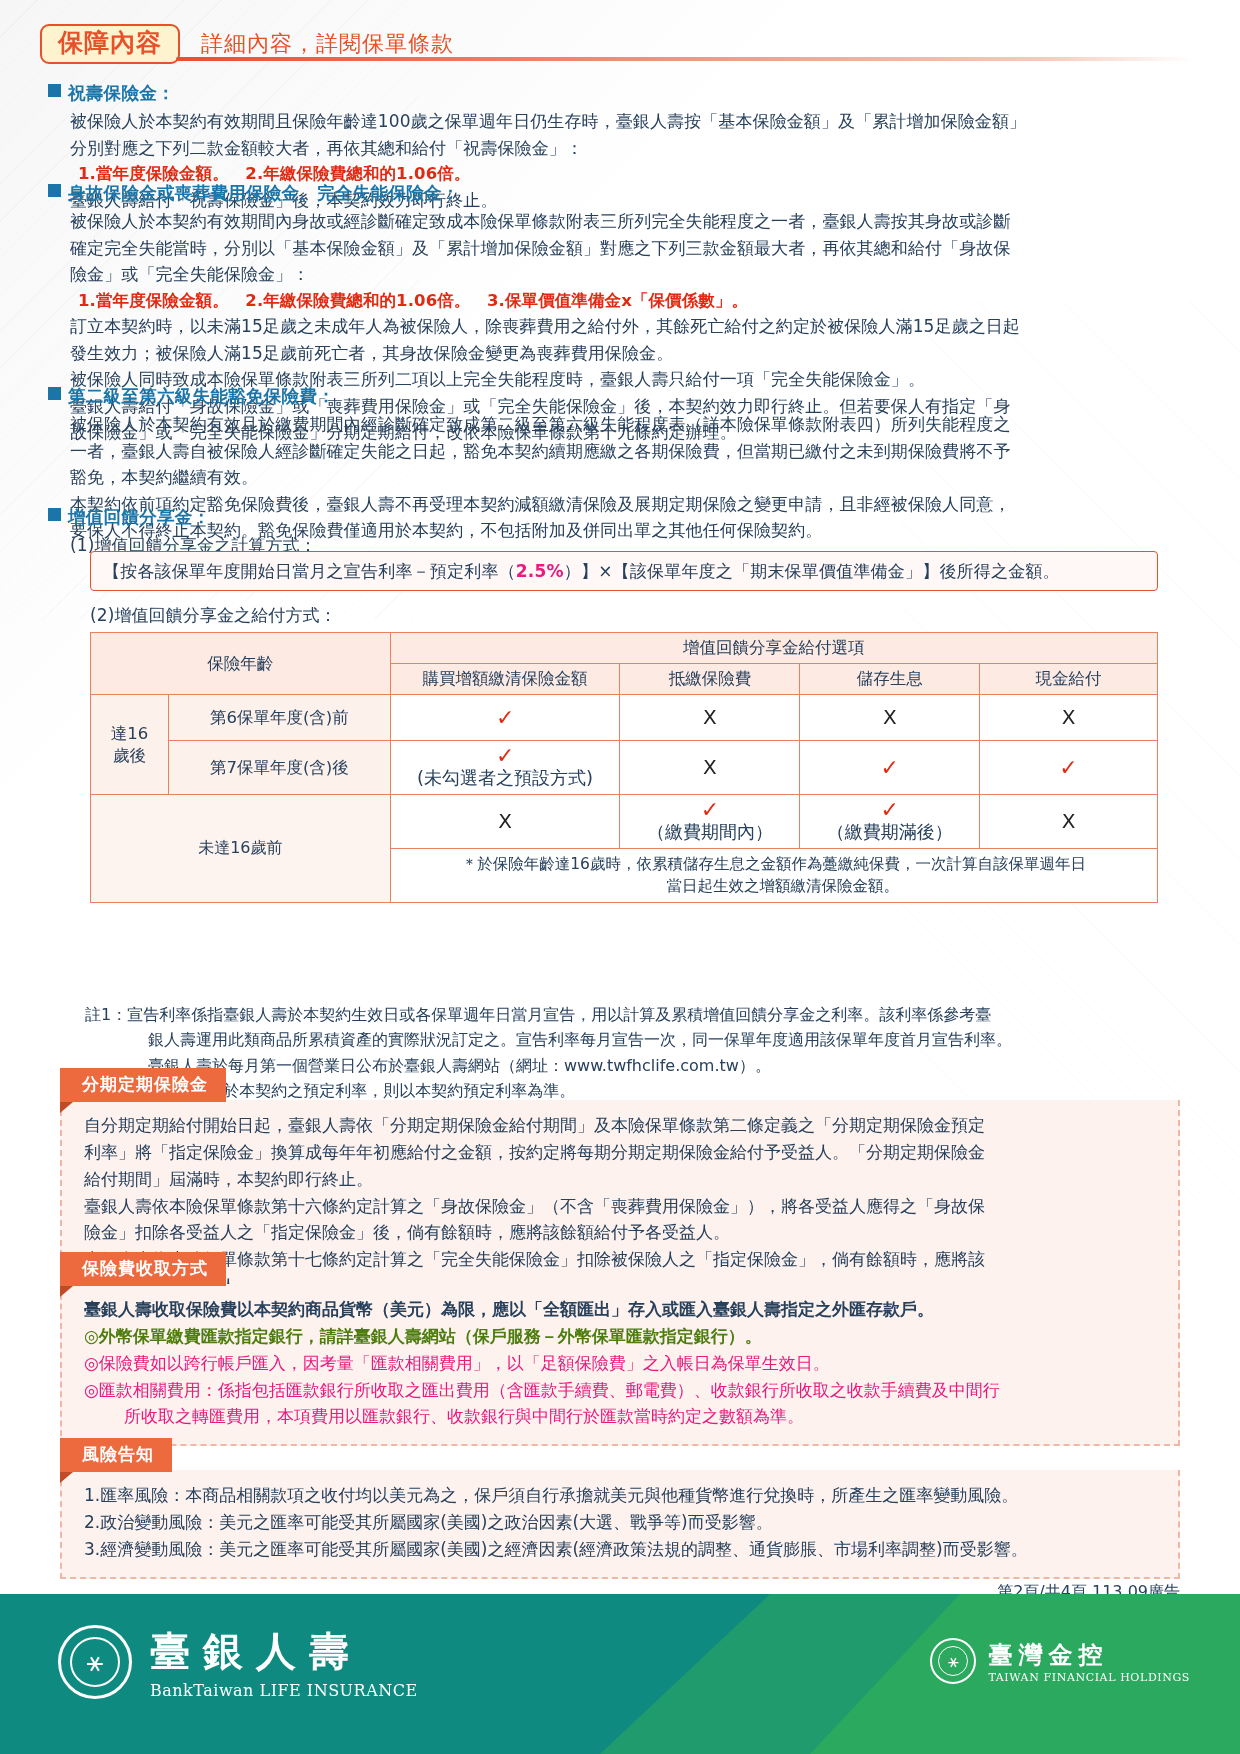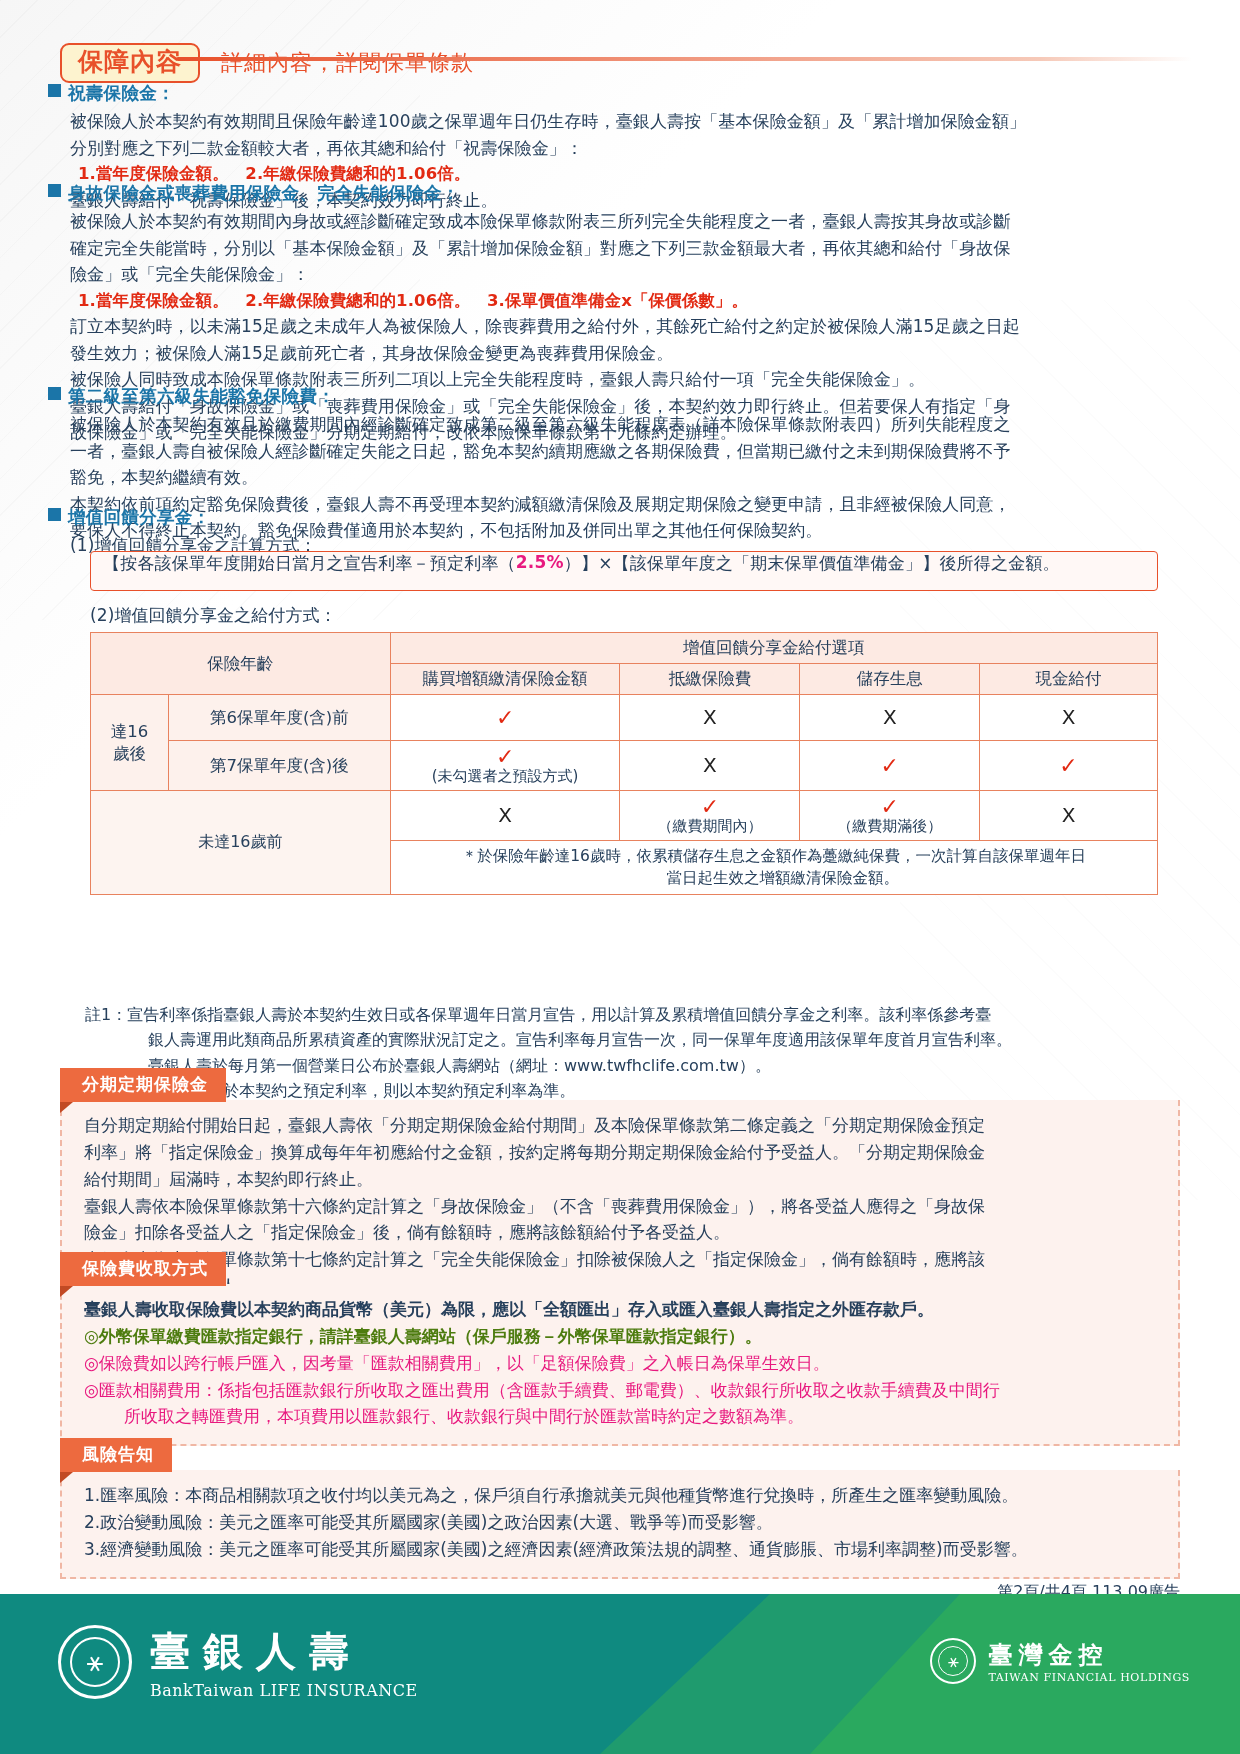--- a/index.html
+++ b/index.html
@@ -27,21 +27,21 @@
     pointer-events:none;
   }
   .wm2 {
     position:absolute; right:0; top:300px; width:340px; height:900px;
     background:
       repeating-linear-gradient(45deg, rgba(0,0,0,0.012) 0px, rgba(0,0,0,0.012) 1px, transparent 1px, transparent 30px);
     pointer-events:none;
   }
 
   
-  .hdr { position:absolute; left:60px; top:24px; width:1140px; height:44px;margin-top:19px; }
+  .hdr { position:absolute; left:40px; top:24px; width:1140px; height:44px; }
   .hdr-pill {
     display:inline-block; vertical-align:middle;
     background:#fdf3cf; border:2.5px solid #e8502a; border-radius:9px;
     padding:3px 16px 5px 16px;
     font-size:25px; font-weight:bold; color:#e8502a;
     letter-spacing:1px; line-height:1.1;
   }
   .hdr-sub {
     display:inline-block; vertical-align:middle;
     margin-left:16px;
@@ -67,21 +67,21 @@
   .bt {
     color:#27405c; font-size:17px; line-height:1.56;
     margin:0 0 0 22px; letter-spacing:0.1px; text-align:justify;
   }
   .bt.red { color:#e22a13; font-weight:bold; margin-left:30px; font-size:16.5px; }
 
   
   .fbox {
     position:absolute; left:90px; width:1068px; height:40px;
     background:#fff8f6; border:1.6px solid #e8502a; border-radius:4px;
-    display:flex; align-items:flex-start; padding:0 12px;
+    display:flex; align-items:center; padding:8px 12px;
     font-size:17px; color:#27405c; letter-spacing:0.2px;
   }
   .fbox b.pct { color:#e8197f; font-weight:bold; }
 
   .subhead { font-size:17px; color:#27405c; }
 
   
   .tbl {
     position:absolute; left:90px; width:1068px;
     border-collapse:collapse; font-size:16px; color:#27405c;
@@ -89,21 +89,21 @@
   .tbl td, .tbl th {
     border:1.2px solid #e8825e; text-align:center; vertical-align:middle;
     padding:4px 4px; font-weight:normal;
   }
   .tbl .hd { background:#fdeae3; font-size:16.5px; }
   .tbl .lbl { background:#fdf1ec; font-size:16.5px; }
   .tbl .white { background:#ffffff; }
   .tbl .pinkrow { background:#fdf4f0; }
   .ck { color:#e22a13; font-size:22px; font-weight:bold; line-height:1; }
   .xx { color:#222; font-size:20px; line-height:1; }
-  .small { font-size:15px; color:#27405c; display:block; margin-top:-1px;}
+  .small { font-size:18px; color:#27405c; display:block; margin-top:-1px;}
   .starnote { text-align:left; font-size:15.5px; line-height:1.45; padding:5px 8px; }
 
   
   .notes { position:absolute; left:85px; width:1110px; font-size:16px; color:#27405c; line-height:1.58; }
   .note-l { display:flex; }
   .note-k { flex:0 0 auto; white-space:nowrap; }
   .note-v { flex:1 1 auto; text-align:justify; }
   .indent { padding-left:63px; }
 
   

